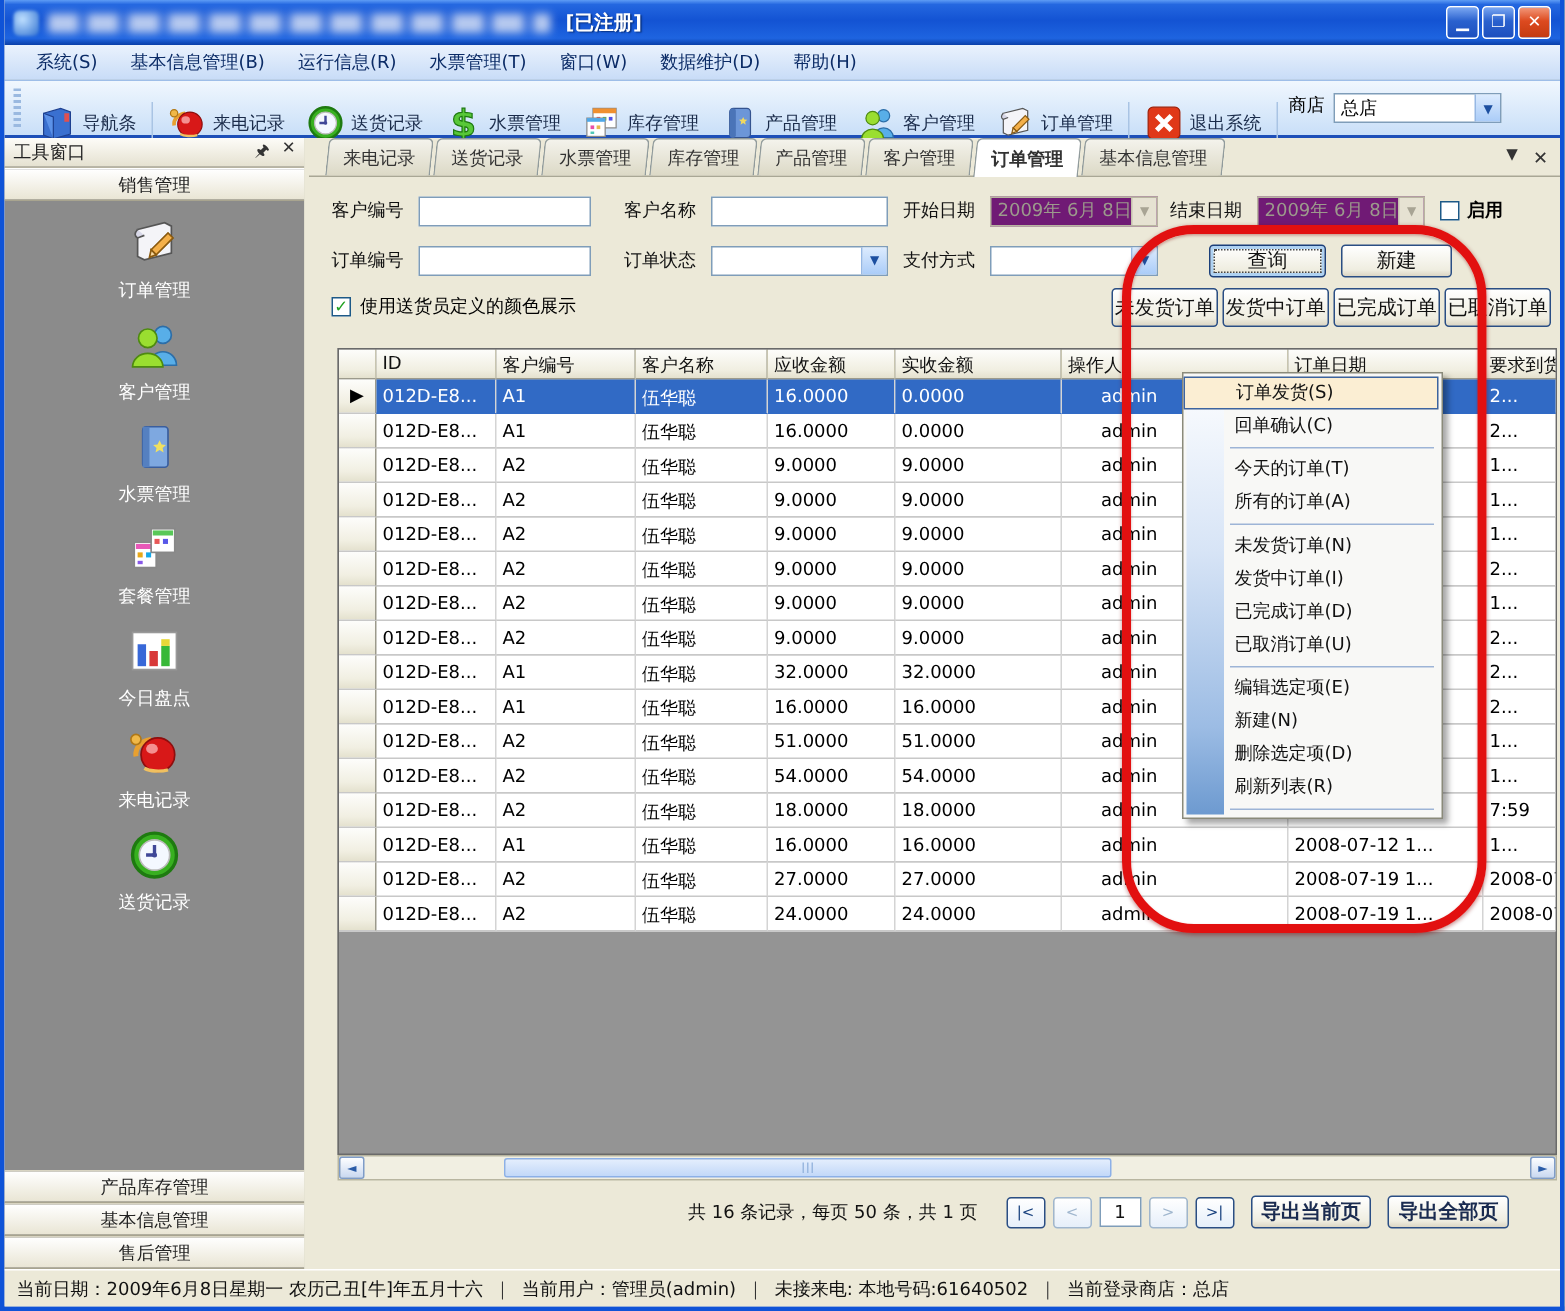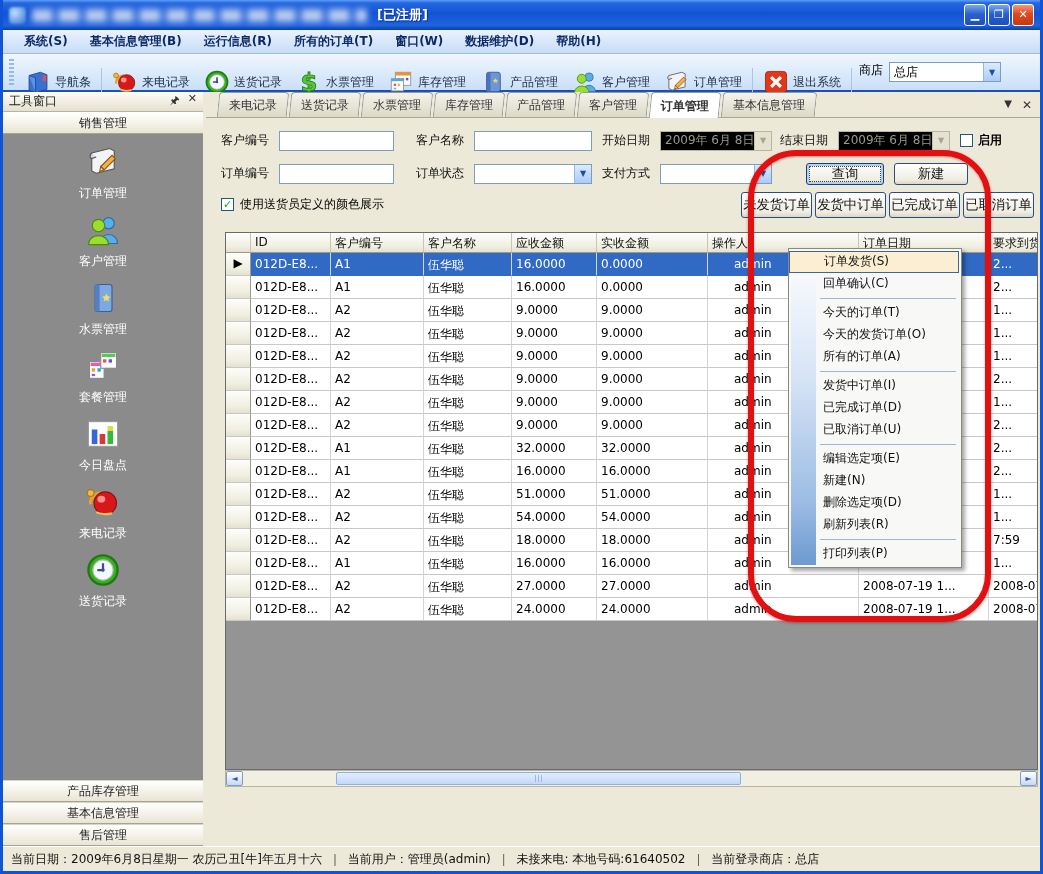--- a/index.html
+++ b/index.html
@@ -13,35 +13,35 @@
   .title-redacted{height:13px;width:335px;margin-right:10px;border-radius:2px;
     background:repeating-linear-gradient(90deg,#C8D6F2 0 20px,rgba(200,214,242,.25) 20px 27px);filter:blur(3px);opacity:.9;}
   .title-reg{font-weight:bold;font-size:13px;text-shadow:1px 1px 1px #07307E;}
   .winbtns{margin-left:auto;display:flex;gap:2px;}
   .winbtn{width:22px;height:22px;border:1px solid #fff;border-radius:3px;color:#fff;font-size:11px;line-height:20px;text-align:center;
     background:linear-gradient(180deg,#7AA7F2,#2A61CE 45%,#1D4FBE);}
   .winbtn.close{background:linear-gradient(180deg,#F2987A,#DD4A1F 45%,#C33A10);font-weight:bold;}
   
   .menubar{height:24px;background:linear-gradient(180deg,#EAF2FD,#C8DCF7);border-bottom:1px solid #9EBEE8;
     display:flex;align-items:center;padding-left:10px;}
-  .menu-item{padding:3px 11px;color:#0B2B66;font-weight:bold;}
+  .menu-item{padding:3px 11px;color:#0B2B66;}
   
   .toolbar{height:38px;background:linear-gradient(180deg,#F0F7FE,#C9DFF8);border-bottom:2px solid #1D4FB8;
     display:flex;align-items:center;padding-left:2px;}
   .tool-grip{width:5px;height:26px;margin:0 4px;background:repeating-linear-gradient(180deg,#9ab9e0 0 2px,transparent 2px 4px);}
   .tool-item{display:flex;align-items:center;gap:4px;padding:2px 7px;color:#1A2B4A;cursor:default;}
   .tool-sep{width:1px;height:28px;background:#A9C4E4;margin:0 3px;}
   .ticon svg{display:block;}
   .shop-box{display:flex;align-items:flex-start;gap:6px;margin-left:4px;}
   
   .combo{height:20px;border:1px solid #7F9DB9;background:#fff;display:flex;align-items:center;}
   .combo .cval{flex:1;padding:0 4px;white-space:nowrap;overflow:hidden;}
   .combo .arrow{width:17px;height:100%;background:linear-gradient(180deg,#DCEBFE,#AACCF8);border-left:1px solid #96B8E4;
     color:#1C4FA0;font-size:8px;display:flex;align-items:center;justify-content:center;}
-  .combo.disabled{background:#000000;color:#9C9A8C;border-color:#B8B5A0;}
+  .combo.disabled{background:#701a75;color:#9C9A8C;border-color:#B8B5A0;}
   .combo.disabled .arrow{background:#E6E2D2;color:#A8A494;border-left-color:#C6C2AE;}
   
   .main{display:flex;height:754px;}
   .sidebar{width:200px;display:flex;flex-direction:column;background:#8B8B8B;flex:none;}
   .sb-header{height:20px;background:linear-gradient(180deg,#FDFCF8,#E5E1D0);border-bottom:1px solid #B8B4A2;
     display:flex;align-items:center;padding:0 6px;color:#222;}
   .sb-header .sbh-icons{margin-left:auto;display:flex;gap:8px;font-size:11px;color:#333;}
   .sb-group{height:22px;background:linear-gradient(180deg,#FFFFFF,#E9E5D4);border-top:1px solid #fff;border-bottom:1px solid #A8A48F;
     text-align:center;line-height:21px;color:#222;}
   .sb-body{flex:1;display:flex;flex-direction:column;align-items:center;padding-top:10px;overflow:hidden;}
@@ -124,21 +124,21 @@
       <div class="winbtn">▁</div>
       <div class="winbtn">❐</div>
       <div class="winbtn close">✕</div>
     </div>
   </div>
 
   <div class="menubar">
       <div class="menu-item">系统(S)</div>
       <div class="menu-item">基本信息管理(B)</div>
       <div class="menu-item">运行信息(R)</div>
-      <div class="menu-item">所有的订单(T)</div>
+      <div class="menu-item">水票管理(T)</div>
       <div class="menu-item">窗口(W)</div>
       <div class="menu-item">数据维护(D)</div>
       <div class="menu-item">帮助(H)</div>
     </div>
 
   <div class="toolbar">
     <div class="tool-grip"></div>
     <div style="display:flex;align-items:center;margin-top:20px;">
         <div class="tool-item">
           <span class="ticon">
@@ -613,41 +613,50 @@
         <div class="hscroll">
           <div class="sarrow">◄</div>
           <div class="sthumb">
               <i></i>
               <i></i>
               <i></i>
             </div>
           <div class="sarrow right">►</div>
         </div>
 
+        <div class="pagebar">
+          <span class="pg-sum">共 16 条记录，每页 50 条，共 1 页</span>
+          <div class="pgbtn">|&lt;</div>
+          <div class="pgbtn dim">&lt;</div>
+          <div class="pgnum">1</div>
+          <div class="pgbtn dim">&gt;</div>
+          <div class="pgbtn">&gt;|</div>
+          <button class="xpbtn">导出当前页</button>
+          <button class="xpbtn">导出全部页</button>
+        </div>
 
         <div class="cmenu">
           <div class="cmenu-strip"></div>
           <div>
               <div class="cmenu-item hl">订单发货(S)</div>
               <div class="cmenu-item">回单确认(C)</div>
               <div class="cmenu-sep"></div>
               <div class="cmenu-item">今天的订单(T)</div>
-              <div class="cmenu-item">今天的发货订单(O)</div>
               <div class="cmenu-item">所有的订单(A)</div>
               <div class="cmenu-sep"></div>
+              <div class="cmenu-item">未发货订单(N)</div>
               <div class="cmenu-item">发货中订单(I)</div>
               <div class="cmenu-item">已完成订单(D)</div>
               <div class="cmenu-item">已取消订单(U)</div>
               <div class="cmenu-sep"></div>
               <div class="cmenu-item">编辑选定项(E)</div>
               <div class="cmenu-item">新建(N)</div>
               <div class="cmenu-item">删除选定项(D)</div>
               <div class="cmenu-item">刷新列表(R)</div>
               <div class="cmenu-sep"></div>
-              <div class="cmenu-item">打印列表(P)</div>
             </div>
         </div>
 
         <div class="red-annot"></div>
 
       </div>
     </div>
   </div>
 
   <div class="statusbar">

